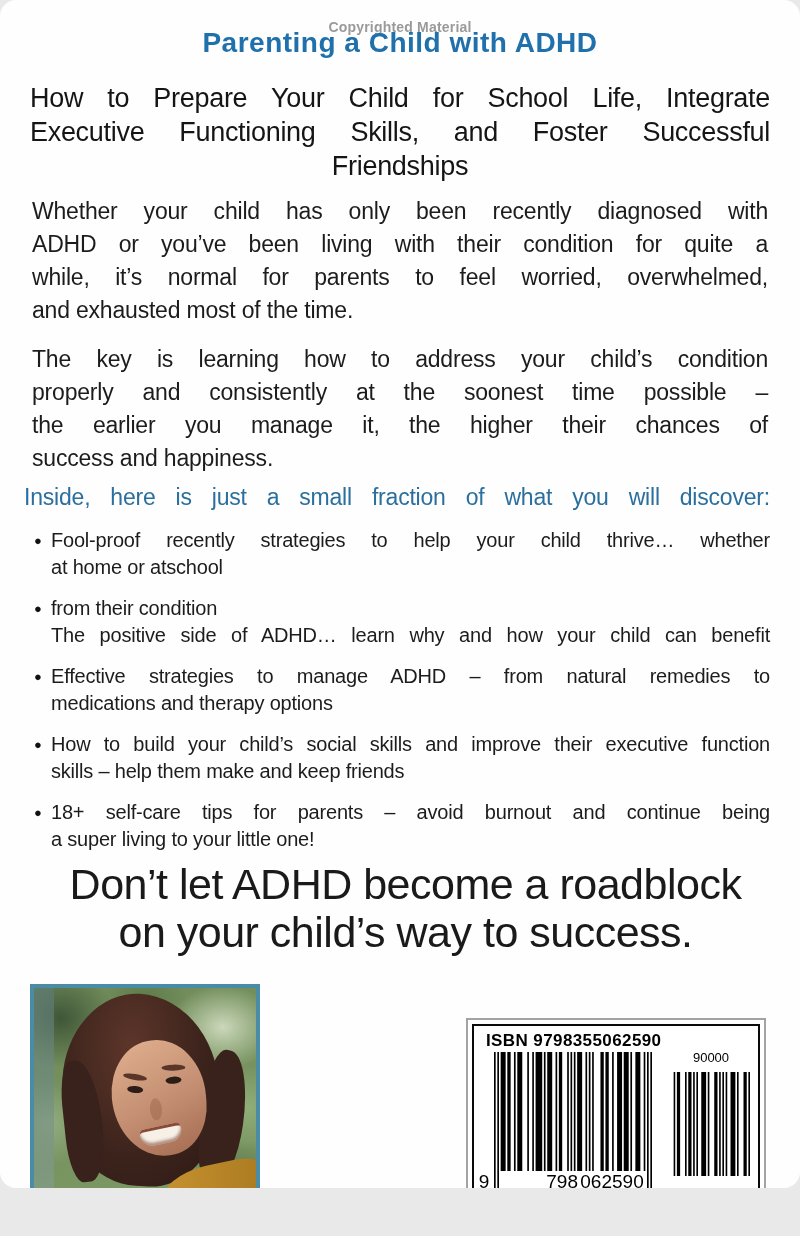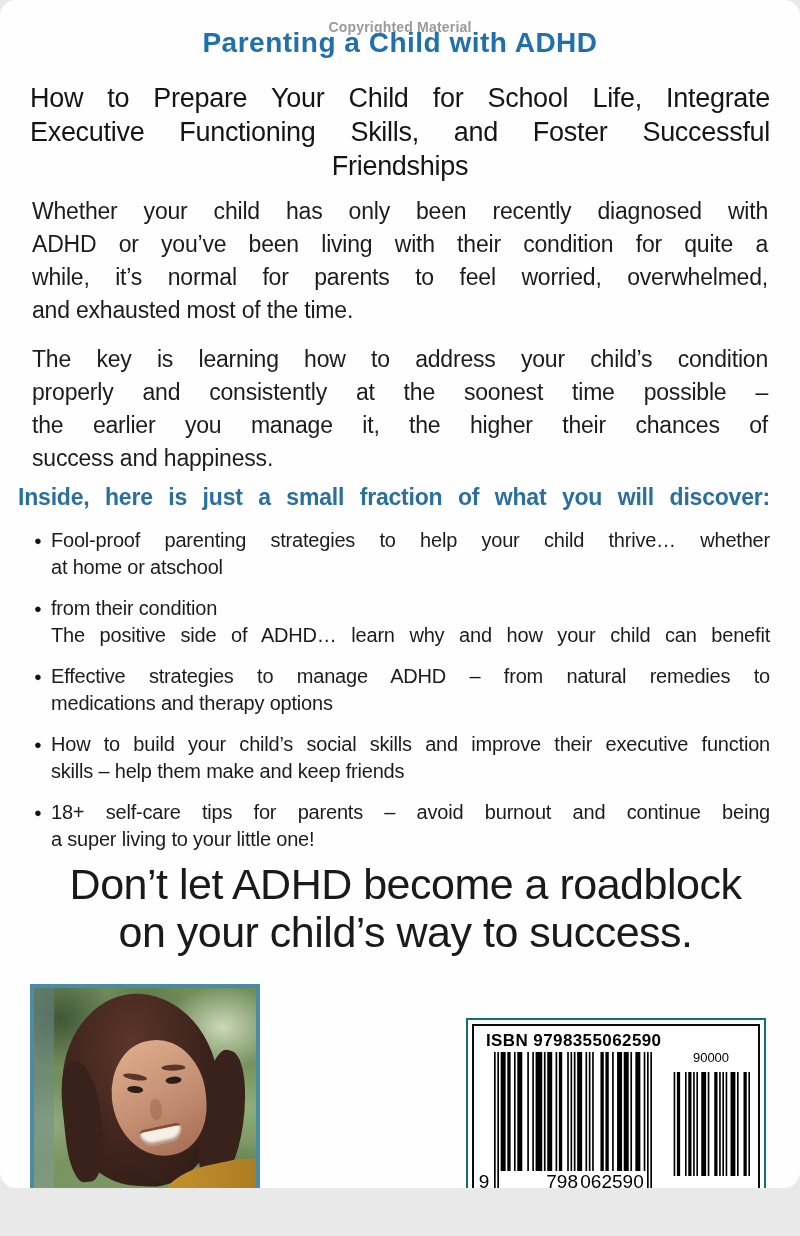--- a/index.html
+++ b/index.html
@@ -20,23 +20,23 @@
     position:absolute;top:27px;left:0;right:0;margin:0;
     font-size:28px;font-weight:bold;color:#1f70ab;text-align:center;letter-spacing:.5px;
   }
   .subtitle{position:absolute;top:81px;left:30px;right:30px;
     font-size:27px;line-height:34px;color:#151515;letter-spacing:-.3px;}
   .para{position:absolute;left:32px;right:32px;
     font-size:23px;line-height:33px;color:#1c1c1c;letter-spacing:-.2px;}
   .p1{top:195px;}
   .p2{top:343px;}
   .heading{
-    position:absolute;top:484px;left:18px;right:30px;
+    position:absolute;top:484px;left:24px;right:30px;
     font-size:23px;color:#2a6f9e;letter-spacing:-.2px;
-    text-align:justify;text-align-last:justify;font-weight:bold;
+    text-align:justify;text-align-last:justify;
   }
   .bullets{position:absolute;top:527px;left:34px;right:30px;
     font-size:20px;line-height:27px;letter-spacing:-.2px;}
   .bullet{display:flex;margin-bottom:14px;}
   .marker{flex:0 0 17px;width:17px;font-size:13px;line-height:27px;color:#111;}
   .bullet-text{flex:1;min-width:0;}
   .lines .tline{text-align:justify;text-align-last:justify;}
   .lines .tline.last{text-align-last:left;}
   .subtitle .tline.last{text-align-last:center;}
   .tagline{position:absolute;top:860px;left:0;right:0;
@@ -76,21 +76,21 @@
   .smile{position:absolute;left:25px;top:86px;width:42px;height:15px;
     background:#f6f0e7;border-top:3px solid #8a4a3a;
     border-radius:8px 8px 20px 20px;transform:rotate(-7deg);
     box-shadow:inset 0 -3px 3px rgba(120,60,45,.55);}
   .garment{position:absolute;left:128px;top:176px;width:112px;height:62px;
     background:linear-gradient(100deg,#c7922f,#a87820);
     border-radius:45% 30% 0 0;transform:rotate(-12deg);}
 
   
   .barcode{position:absolute;left:466px;top:1018px;width:300px;height:184px;
-    border:2px solid #0f766e;background:#fff;padding:4px;box-sizing:border-box;z-index:2;}
+    border:2px solid #a3a3a3;background:#fff;padding:4px;box-sizing:border-box;z-index:2;}
   .barcode-inner{border:2px solid #0a0a0a;height:100%;box-sizing:border-box;
     position:relative;background:#fff;}
   .isbn-label{position:absolute;left:12px;top:5px;
     font-size:17px;font-weight:bold;letter-spacing:.4px;color:#000;}
   .bars-main{position:absolute;left:20px;top:26px;width:158px;height:139px;}
   .bars-supp{position:absolute;left:198px;top:46px;width:78px;height:104px;}
   .bars-main rect,.bars-supp rect{fill:#000;}
   .bc-digit{position:absolute;top:145px;height:21px;line-height:21px;
     font-size:19px;color:#000;background:#fff;text-align:center;}
   .d-first{left:2px;width:16px;background:transparent;}
@@ -127,21 +127,21 @@
       <div class="tline">the earlier you manage it, the higher their chances of</div>
       <div class="tline last">success and happiness.</div>
     </div>
 
   <div class="heading">Inside, here is just a small fraction of what you will discover:</div>
 
   <div class="bullets">
       <div class="bullet">
         <span class="marker">●</span>
         <div class="bullet-text lines">
-          <div class="tline">Fool-proof parenting strategies to help your child thrive… whether</div>
+          <div class="tline">Fool-proof recently strategies to help your child thrive… whether</div>
           <div class="tline last">at home or atschool</div>
         </div>
       </div>
       <div class="bullet">
         <span class="marker">●</span>
         <div class="bullet-text lines">
           <div class="tline last">from their condition</div>
           <div class="tline">The positive side of ADHD… learn why and how your child can benefit</div>
         </div>
       </div>

